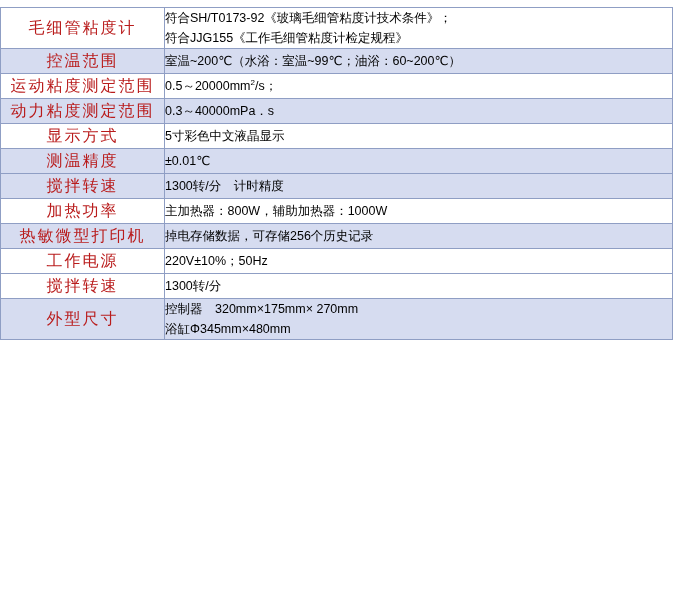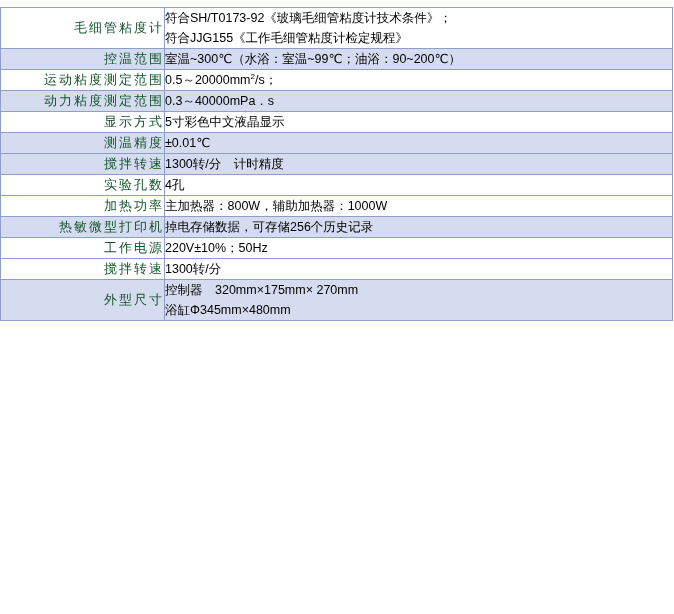--- a/index.html
+++ b/index.html
@@ -32,24 +32,24 @@
     table-layout: fixed;
     font-size: 12.5px;
   }
   table.spec td {
     border: 1px solid #8f9ec4;
     padding: 0;
     vertical-align: middle;
   }
   td.label {
     width: 163px;
-    text-align: right;
+    text-align: center;
     letter-spacing: 2px;
-    font-size: 13px;
-    color: #14532d;
+    font-size: 16px;
+    color: #b91c1c;
     padding: 4px 2px;
     line-height: 1.5;
   }
   td.value {
     padding: 5px 0 5px 8px;
     font-size: 12.5px;
     line-height: 1.6;
     color: #000000;
   }
   tr.shade td.label { background: #d6dcf0; }
@@ -74,21 +74,21 @@
     <tbody>
 
       <tr class="plain row-tall">
         <td class="label">毛细管粘度计</td>
         <td class="value vline">符合SH/T0173-92《玻璃毛细管粘度计技术条件》；
 符合JJG155《工作毛细管粘度计检定规程》</td>
       </tr>
 
       <tr class="shade">
         <td class="label">控温范围</td>
-        <td class="value">室温~300℃（水浴：室温~99℃；油浴：90~200℃）</td>
+        <td class="value">室温~200℃（水浴：室温~99℃；油浴：60~200℃）</td>
       </tr>
 
       <tr class="plain">
         <td class="label">运动粘度测定范围</td>
         <td class="value"><span>0.5～20000mm</span><sup class="sup">2</sup><span>/s；</span></td>
       </tr>
 
       <tr class="shade">
         <td class="label">动力粘度测定范围</td>
         <td class="value">0.3～40000mPa．s</td>
@@ -105,24 +105,20 @@
       </tr>
 
 
 
 
       <tr class="shade">
         <td class="label">搅拌转速</td>
         <td class="value">1300转/分　计时精度</td>
       </tr>
 
-      <tr class="plain">
-        <td class="label">实验孔数</td>
-        <td class="value">4孔</td>
-      </tr>
 
 
       <tr class="plain">
         <td class="label">加热功率</td>
         <td class="value">主加热器：800W，辅助加热器：1000W</td>
       </tr>
 
       <tr class="shade">
         <td class="label">热敏微型打印机</td>
         <td class="value">掉电存储数据，可存储256个历史记录</td>

